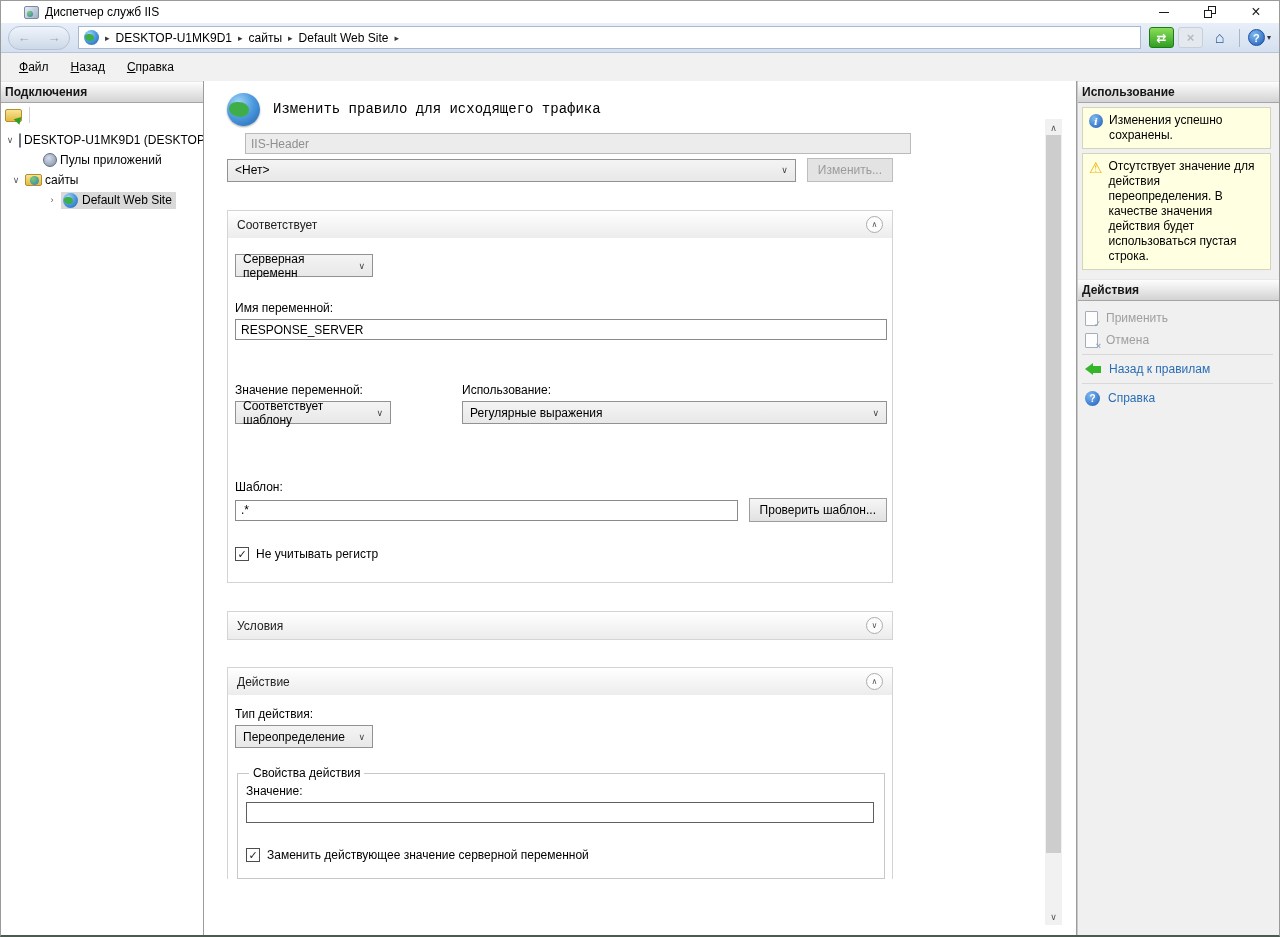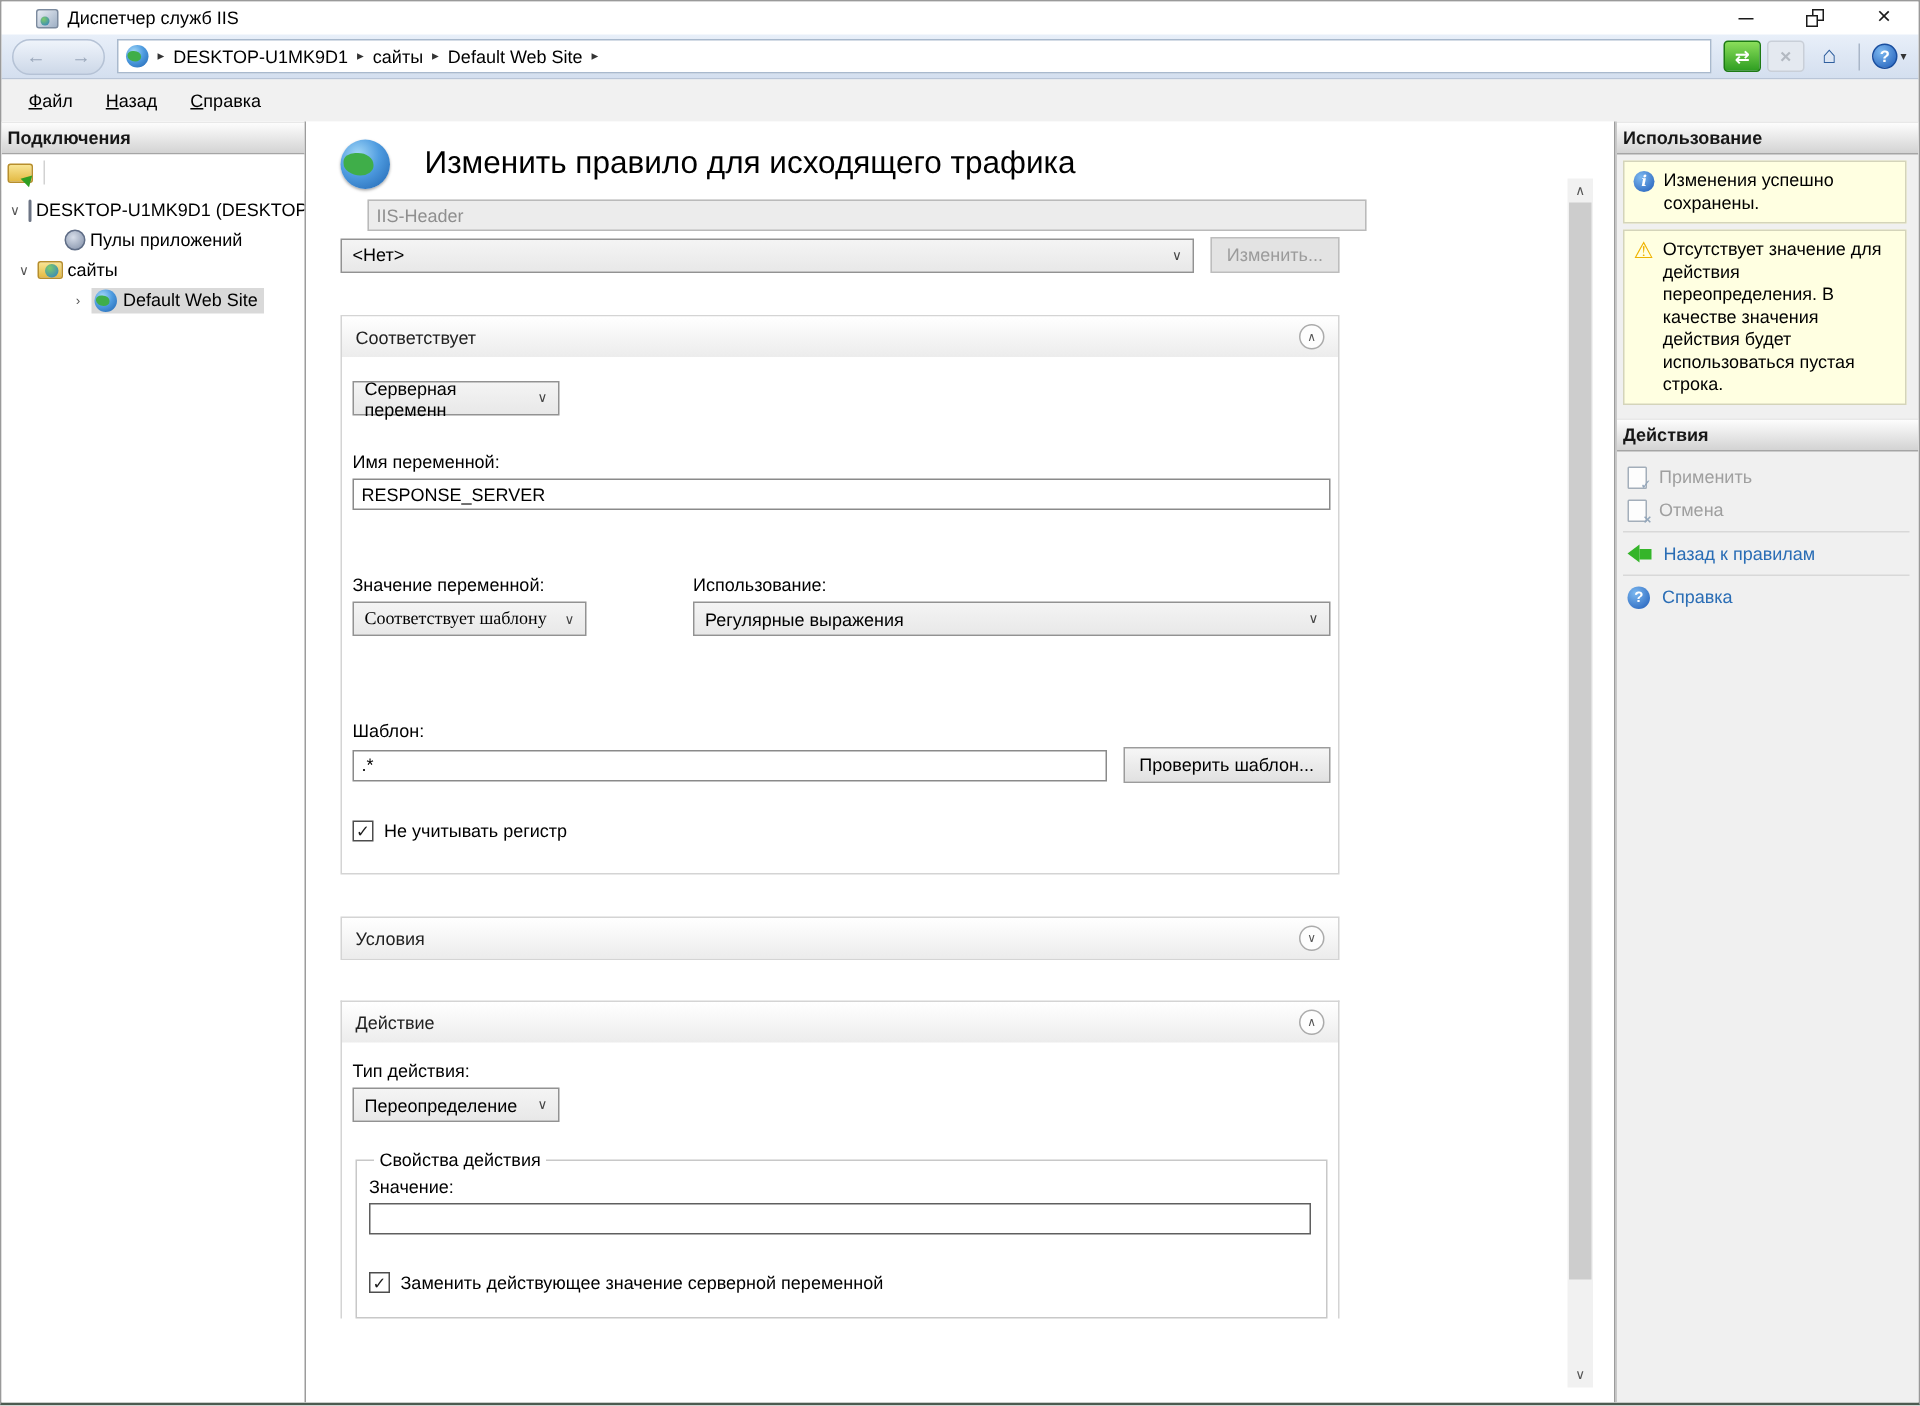--- a/index.html
+++ b/index.html
@@ -87,21 +87,21 @@
                   background:radial-gradient(circle at 40% 35%,#d6dde9,#7e8ca5); }
   .folder-globe-icon { width:17px; height:12px; background:linear-gradient(#f8e493,#e3ba43);
                        border:1px solid #b78e2c; border-radius:2px; position:relative; }
   .folder-globe-icon i { position:absolute; left:4px; top:1px; width:9px; height:9px; border-radius:50%;
                          background:radial-gradient(circle at 35% 30%,#7ecb6a,#2b7cc9); }
 
   
   .main-panel { flex:1; background:#fff; border-right:1px solid #9c9c9c; position:relative; overflow:hidden; }
   .form { position:absolute; left:23px; top:0; width:666px; }
   .page-head { display:flex; align-items:center; gap:13px; margin-top:8px; height:40px; }
-  .page-head h1 { margin:10px; font-size:21px; font-weight:400; }
+  .page-head h1 { margin:0; font-size:14px; font-weight:400;font-family:Liberation Mono, monospace; }
   .lbl { display:block; font-size:12px; }
   .txt { display:block; width:100%; height:21px; border:1px solid #8a8a8a; background:#fff;
          padding:0 5px; font-size:12px; font-family:inherit; color:#000; }
   .txt.disabled { background:#ececec; color:#8f8f8f; border-color:#bababa;margin-left:18px; }
   .txt.focused { border-color:#5f5f5f; }
   .row { display:flex; align-items:center; margin-top:4px; }
   .flex1 { flex:1; }
   .combo { height:23px; border:1px solid #929292; background:linear-gradient(#f4f4f4,#e8e8e8);
            display:flex; align-items:center; justify-content:space-between; gap:8px; padding:0 7px;
            font-size:12px; }
@@ -111,21 +111,21 @@
   .btn.disabled { background:#e3e3e3; color:#9b9b9b; border-color:#bdbdbd; }
   .mt31 { margin-top:31px; } .mt28 { margin-top:28px; } .mt27 { margin-top:27px; }
   .mt24 { margin-top:24px; } .mt4 { margin-top:4px; } .mt2 { margin-top:2px; }
   .section { border:1px solid #d4d4d4; }
   .section.no-bottom { border-bottom:none; }
   .sec-header { height:27px; display:flex; align-items:center; justify-content:space-between;
                 padding:0 9px; background:linear-gradient(#ffffff,#ececec); font-size:12px; color:#222; }
   .chev-circle { width:17px; height:17px; border-radius:50%; border:1px solid #ababab; background:#fdfdfd;
                  display:flex; align-items:center; justify-content:center; font-size:8px; color:#555; }
   .sec-body { padding:12px 5px 0 7px; }
-  .w138 { width:138px; } .w156 { width:156px;font-family:Liberation Serif, serif; }
+  .w138 { width:138px; } .w156 { width:156px; }
   .two-col { display:flex; margin-top:43px; gap:71px; }
   .two-col .col2 { flex:1; }
   .mt56 { margin-top:56px; }
   .checkbox-row { display:flex; align-items:center; gap:7px; margin-top:25px; }
   .cb { width:14px; height:14px; border:1px solid #4d4d4d; background:#fff; display:flex;
         align-items:center; justify-content:center; font-size:11px; color:#1b1b1b; flex:0 0 14px; }
   .pad-bottom { padding-bottom:21px; }
   fieldset.props { margin:18px 2px 0 2px; border:1px solid #c8c8c8; padding:2px 10px 16px 8px; }
   fieldset.props legend { font-size:12px; padding:0 4px; margin-left:3px; }
 

